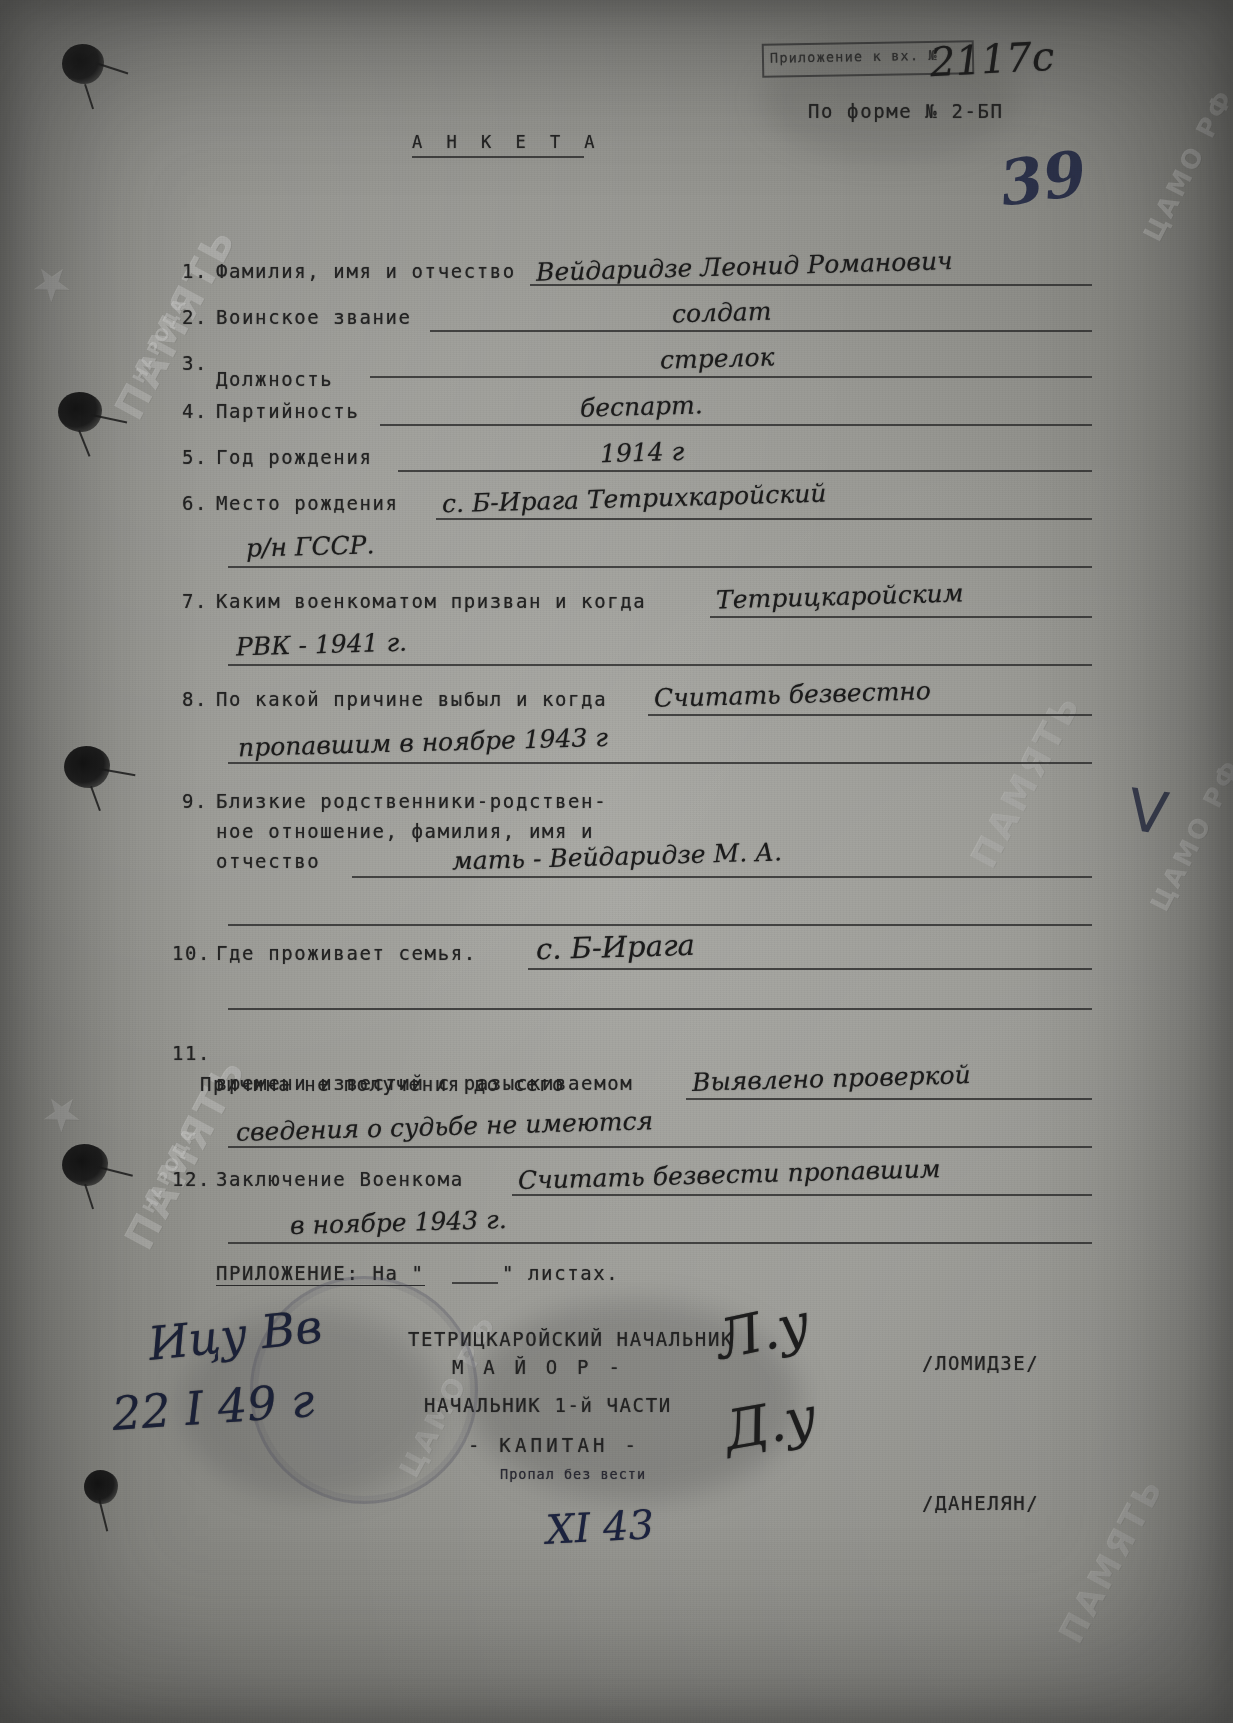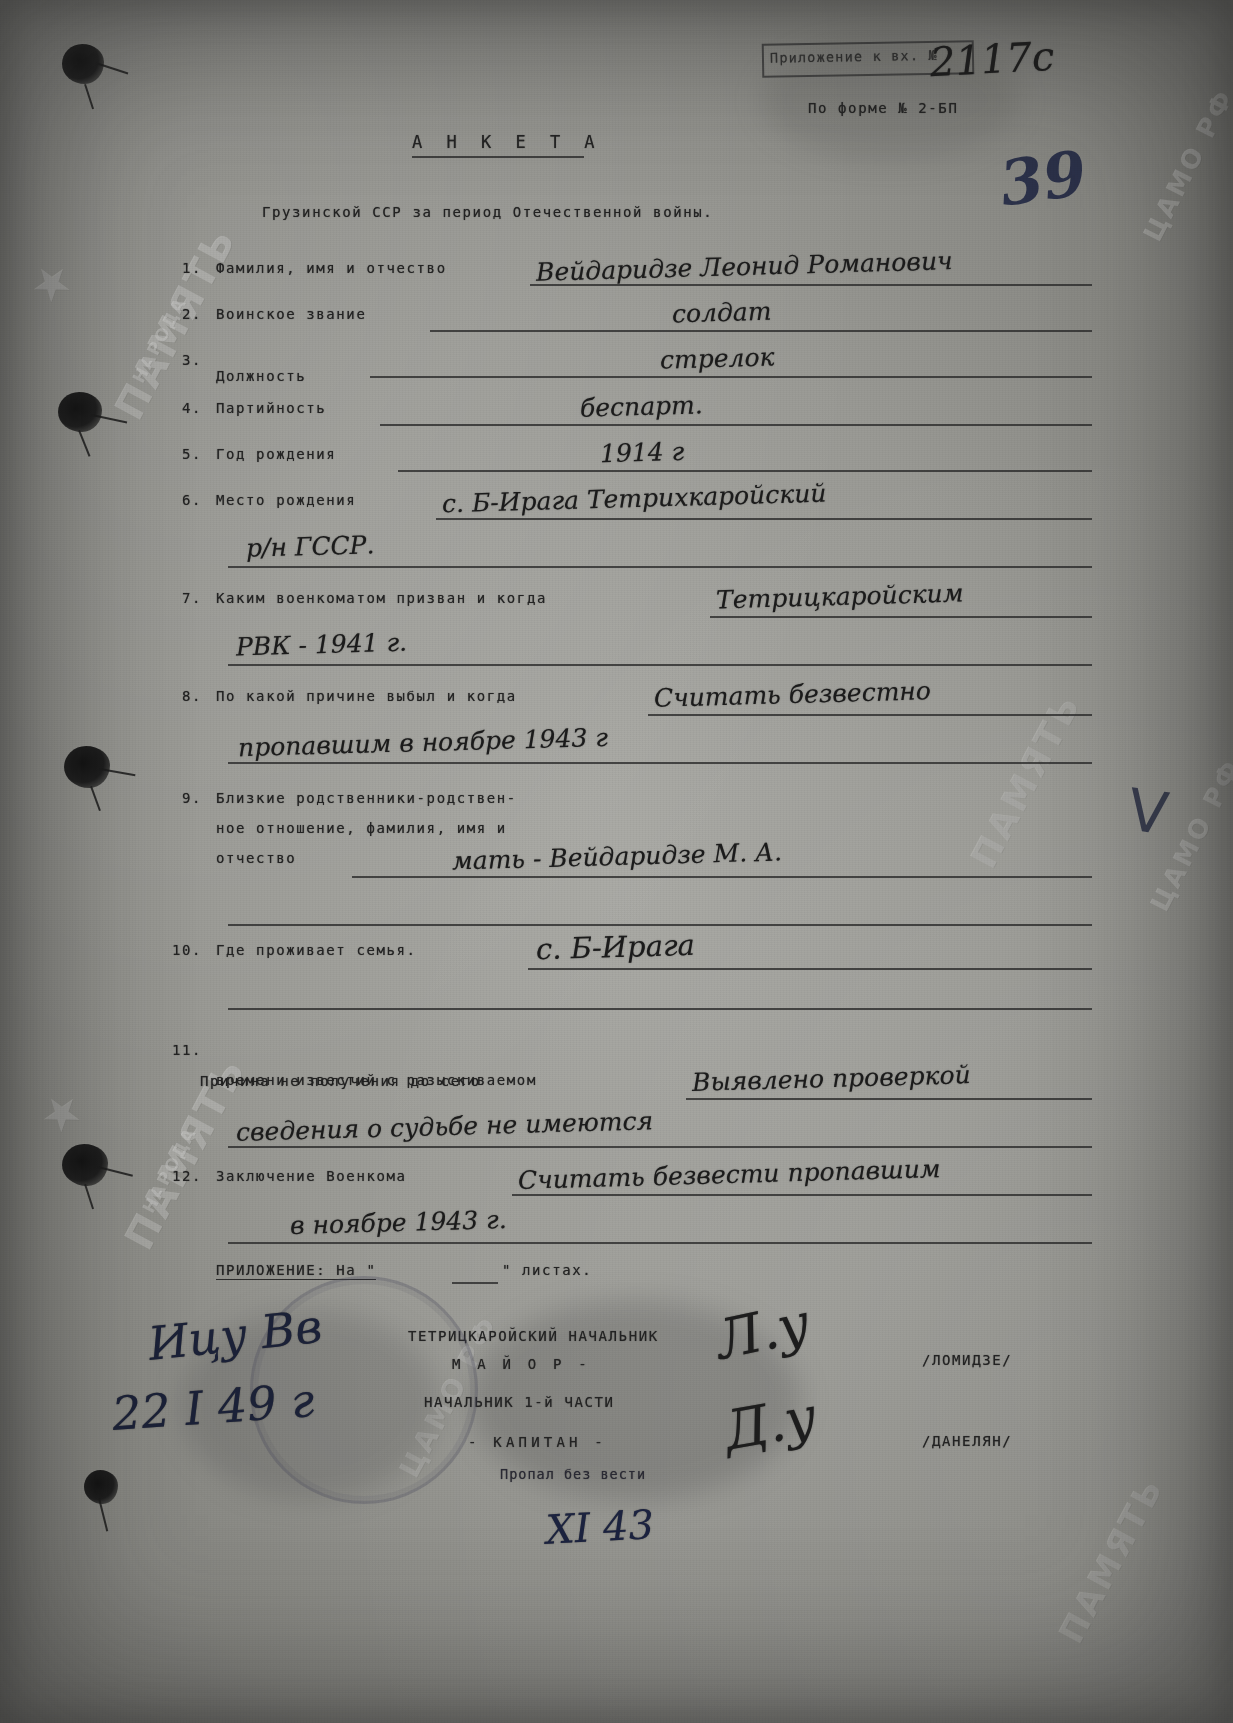--- a/index.html
+++ b/index.html
@@ -55,21 +55,21 @@
     background: #1a1a1a;
     transform-origin: 0 0;
     pointer-events: none;
     opacity: .85;
   }
 
   
   .t {
     position: absolute;
     font-family: "DejaVu Sans Mono", monospace;
-    font-size: 14px;
+    font-size: 19px;
     letter-spacing: 1.6px;
     color: #232323;
     white-space: nowrap;
     text-shadow: 0 0 1px rgba(0,0,0,.55);
   }
   .t.sp { letter-spacing: 4.2px; }
   .t.small { font-size: 13.5px; letter-spacing: 1.2px; }
 
   
   .hw {
@@ -195,21 +195,20 @@
   <div class="stampbox" style="left:762px; top:42px; width:196px; height:26px;">
     <span class="t small">Приложение к вх. №</span>
   </div>
   <div class="hw lg" style="left:930px; top:36px; font-size:40px; transform:rotate(-3deg);">2117с</div>
 
   <div class="t" style="left:808px; top:100px;">По форме № 2-БП</div>
 
   <div class="t sp" style="left:412px; top:132px; font-size:17px; letter-spacing:7px;">А Н К Е Т А</div>
   <div class="rule" style="left:412px; top:156px; width:172px;"></div>
 
-  <div class="t" style="left:262px; top:204px;">Грузинской ССР за период Отечественной войны.</div>
 
   <div class="bignum" style="left:1000px; top:142px; font-size:62px; transform:rotate(-8deg);">39</div>
 
   <div class="t" style="left:182px; top:260px;">1.</div>
   <div class="t" style="left:216px; top:260px;">Фамилия, имя и отчество</div>
   <div class="rule" style="left:530px; top:284px; width:562px;"></div>
   <div class="hw" style="left:536px; top:252px;">Вейдаридзе  Леонид Романович</div>
 
   <div class="t" style="left:182px; top:306px;">2.</div>
   <div class="t" style="left:216px; top:306px;">Воинское звание</div>
@@ -286,21 +285,21 @@
   <div class="t underline-tight" style="left:216px; top:1262px;">ПРИЛОЖЕНИЕ: На "</div>
   <div class="rule" style="left:452px; top:1282px; width:46px;"></div>
   <div class="t" style="left:502px; top:1262px;">" листах.</div>
 
   <div class="t" style="left:408px; top:1328px;">ТЕТРИЦКАРОЙСКИЙ НАЧАЛЬНИК</div>
   <div class="t sp" style="left:452px; top:1356px;">М А Й О Р -</div>
   <div class="t" style="left:922px; top:1352px;">/ЛОМИДЗЕ/</div>
 
   <div class="t" style="left:412px; top:1394px;margin-left:12px;">НАЧАЛЬНИК 1-й ЧАСТИ</div>
   <div class="t sp" style="left:468px; top:1434px;">-  КАПИТАН  -</div>
-  <div class="t" style="left:922px; top:1433px;">/ДАНЕЛЯН/</div>
+  <div class="t" style="left:922px; top:1492px;">/ДАНЕЛЯН/</div>
 
   <div class="hw" style="left:716px; top:1300px; font-size:54px; transform:rotate(-12deg); color:#1d1d1d;">Л.у</div>
   <div class="hw" style="left:724px; top:1392px; font-size:54px; transform:rotate(-10deg); color:#1d1d1d;">Д.у</div>
 
   <div class="t small" style="left:500px; top:1466px; color:#2a2a35; letter-spacing:1px;">Пропал без вести</div>
   <div class="hw lg" style="left:546px; top:1504px; font-size:40px; transform:rotate(-3deg); color:#1c2340;">XI 43</div>
 
   <div class="roundstamp" style="left:250px; top:1276px; width:222px; height:222px;"></div>
   <div class="hw lg" style="left:148px; top:1308px; font-size:46px; transform:rotate(-6deg); color:#1b2138;">Ицу Вв</div>
   <div class="hw lg" style="left:112px; top:1380px; font-size:46px; transform:rotate(-4deg); color:#1b2138;">22 I 49 г</div>

